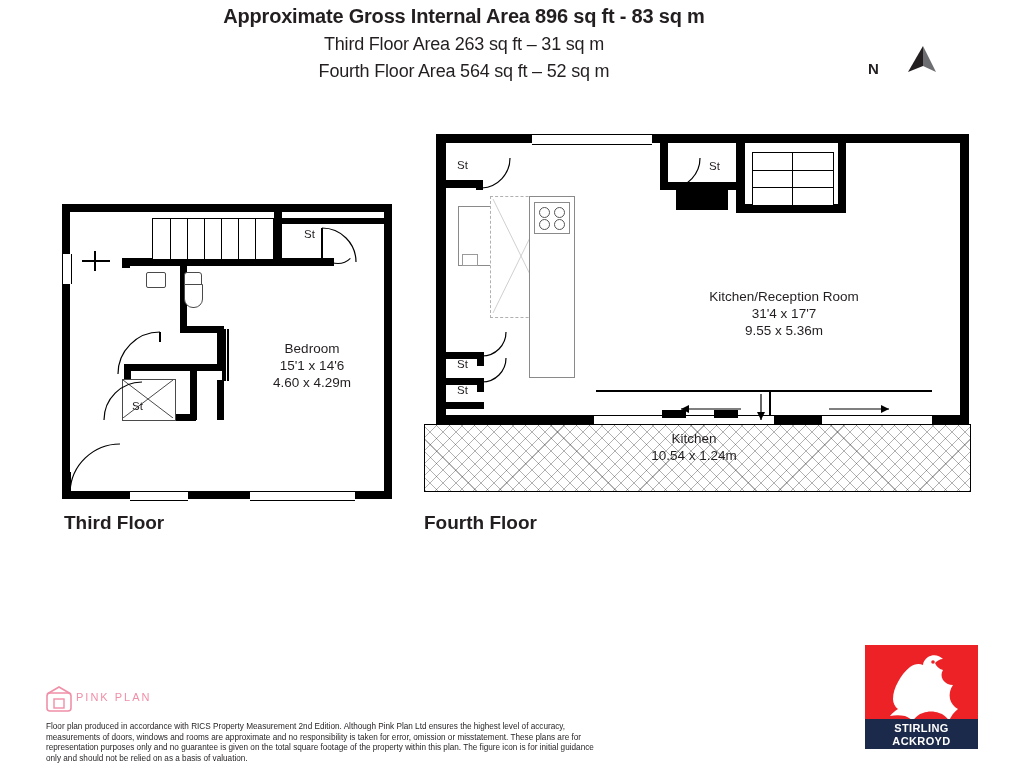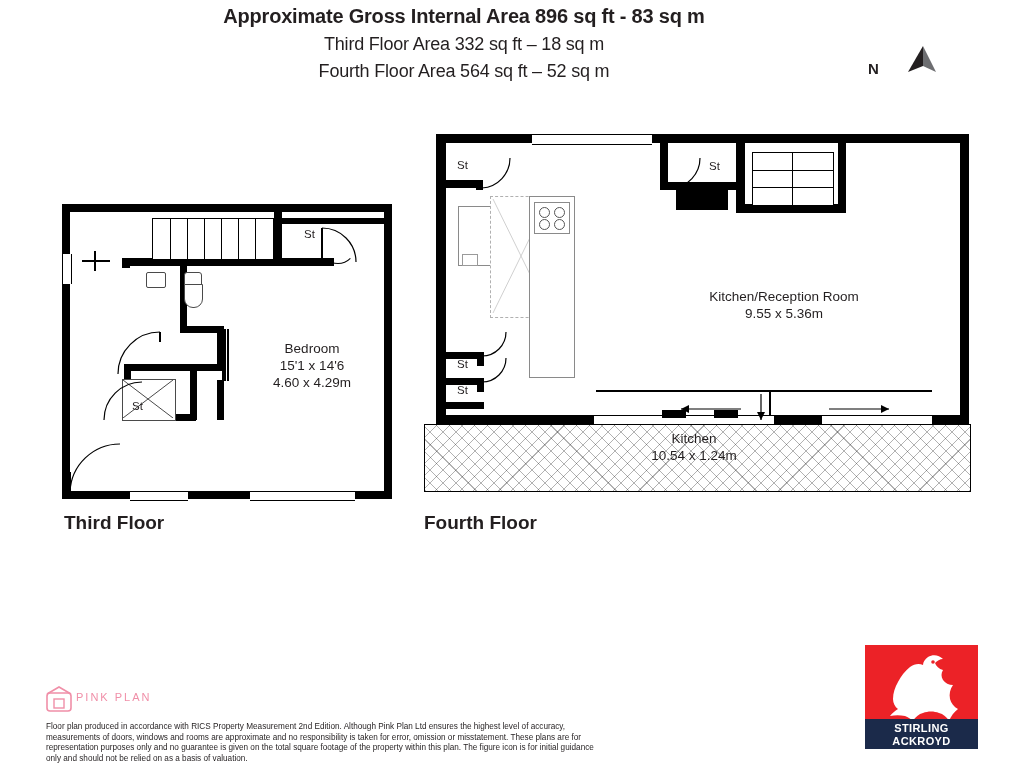--- a/index.html
+++ b/index.html
@@ -197,21 +197,21 @@
     padding-top: 3px;
     box-sizing: border-box;
     letter-spacing: 0.4px;
   }
 </style>
 </head>
 <body>
 
 <div class="header">
   <div class="title-main">Approximate Gross Internal Area 896 sq ft - 83 sq m</div>
-  <div class="title-sub">Third Floor Area 332 sq ft – 18 sq m</div>
+  <div class="title-sub">Third Floor Area 263 sq ft – 31 sq m</div>
   <div class="title-sub">Fourth Floor Area 564 sq ft – 52 sq m</div>
 </div>
 
 <div class="compass">
   <div class="compass-n">N</div>
   <svg width="70" height="40" viewBox="0 0 70 40">
     <polygon points="55,2 40,28 55,22" fill="#231f20"></polygon>
     <polygon points="55,2 55,22 68,28" fill="#6d6e71"></polygon>
   </svg>
 </div>
@@ -378,20 +378,21 @@
     <div class="hob-dot" style="left:19px; top:16px; width:9px; height:9px;"></div>
   </div>
 
   <div class="st-label" style="left:33px; top:25px;">St</div>
   <div class="st-label" style="left:285px; top:26px;">St</div>
   <div class="st-label" style="left:33px; top:224px;">St</div>
   <div class="st-label" style="left:33px; top:250px;">St</div>
 
   <div class="room-label" style="left:180px; top:154px; width:360px;">
     <div>Kitchen/Reception Room</div>
+    <div>31'4 x 17'7</div>
     <div>9.55 x 5.36m</div>
   </div>
 
   <div class="terrace" style="left:0; top:290px; width:545px; height:66px;"></div>
   <div class="room-label" style="left:150px; top:296px; width:240px;">
     <div>Kitchen</div>
     <div>10.54 x 1.24m</div>
   </div>
 </div>
 

